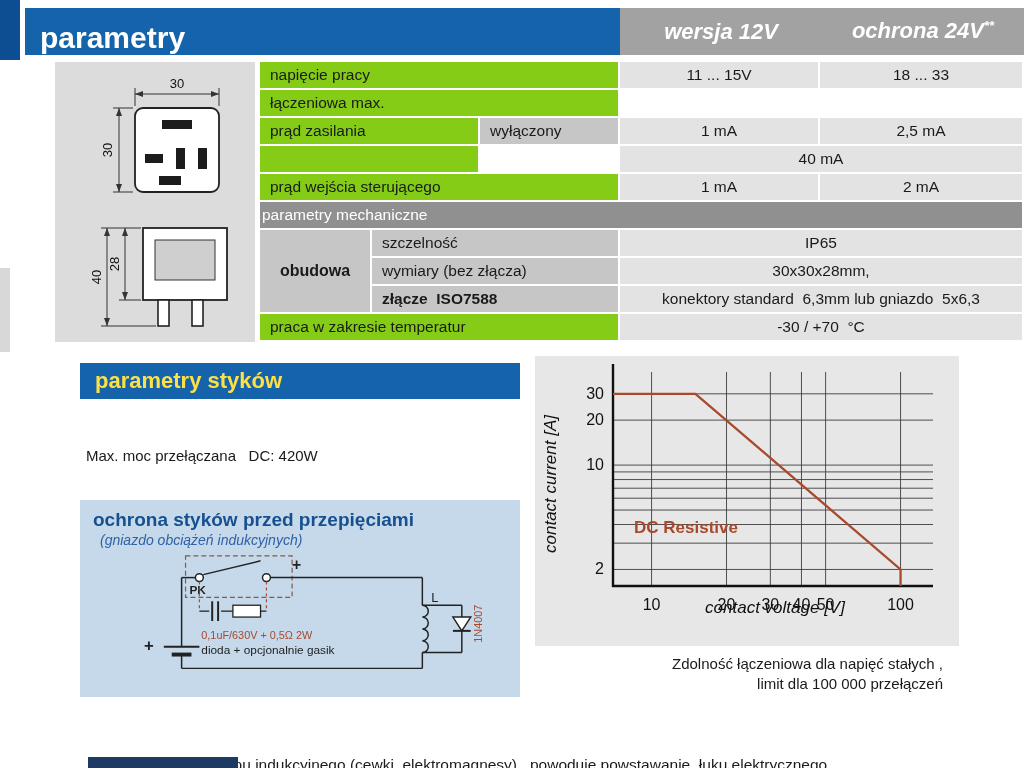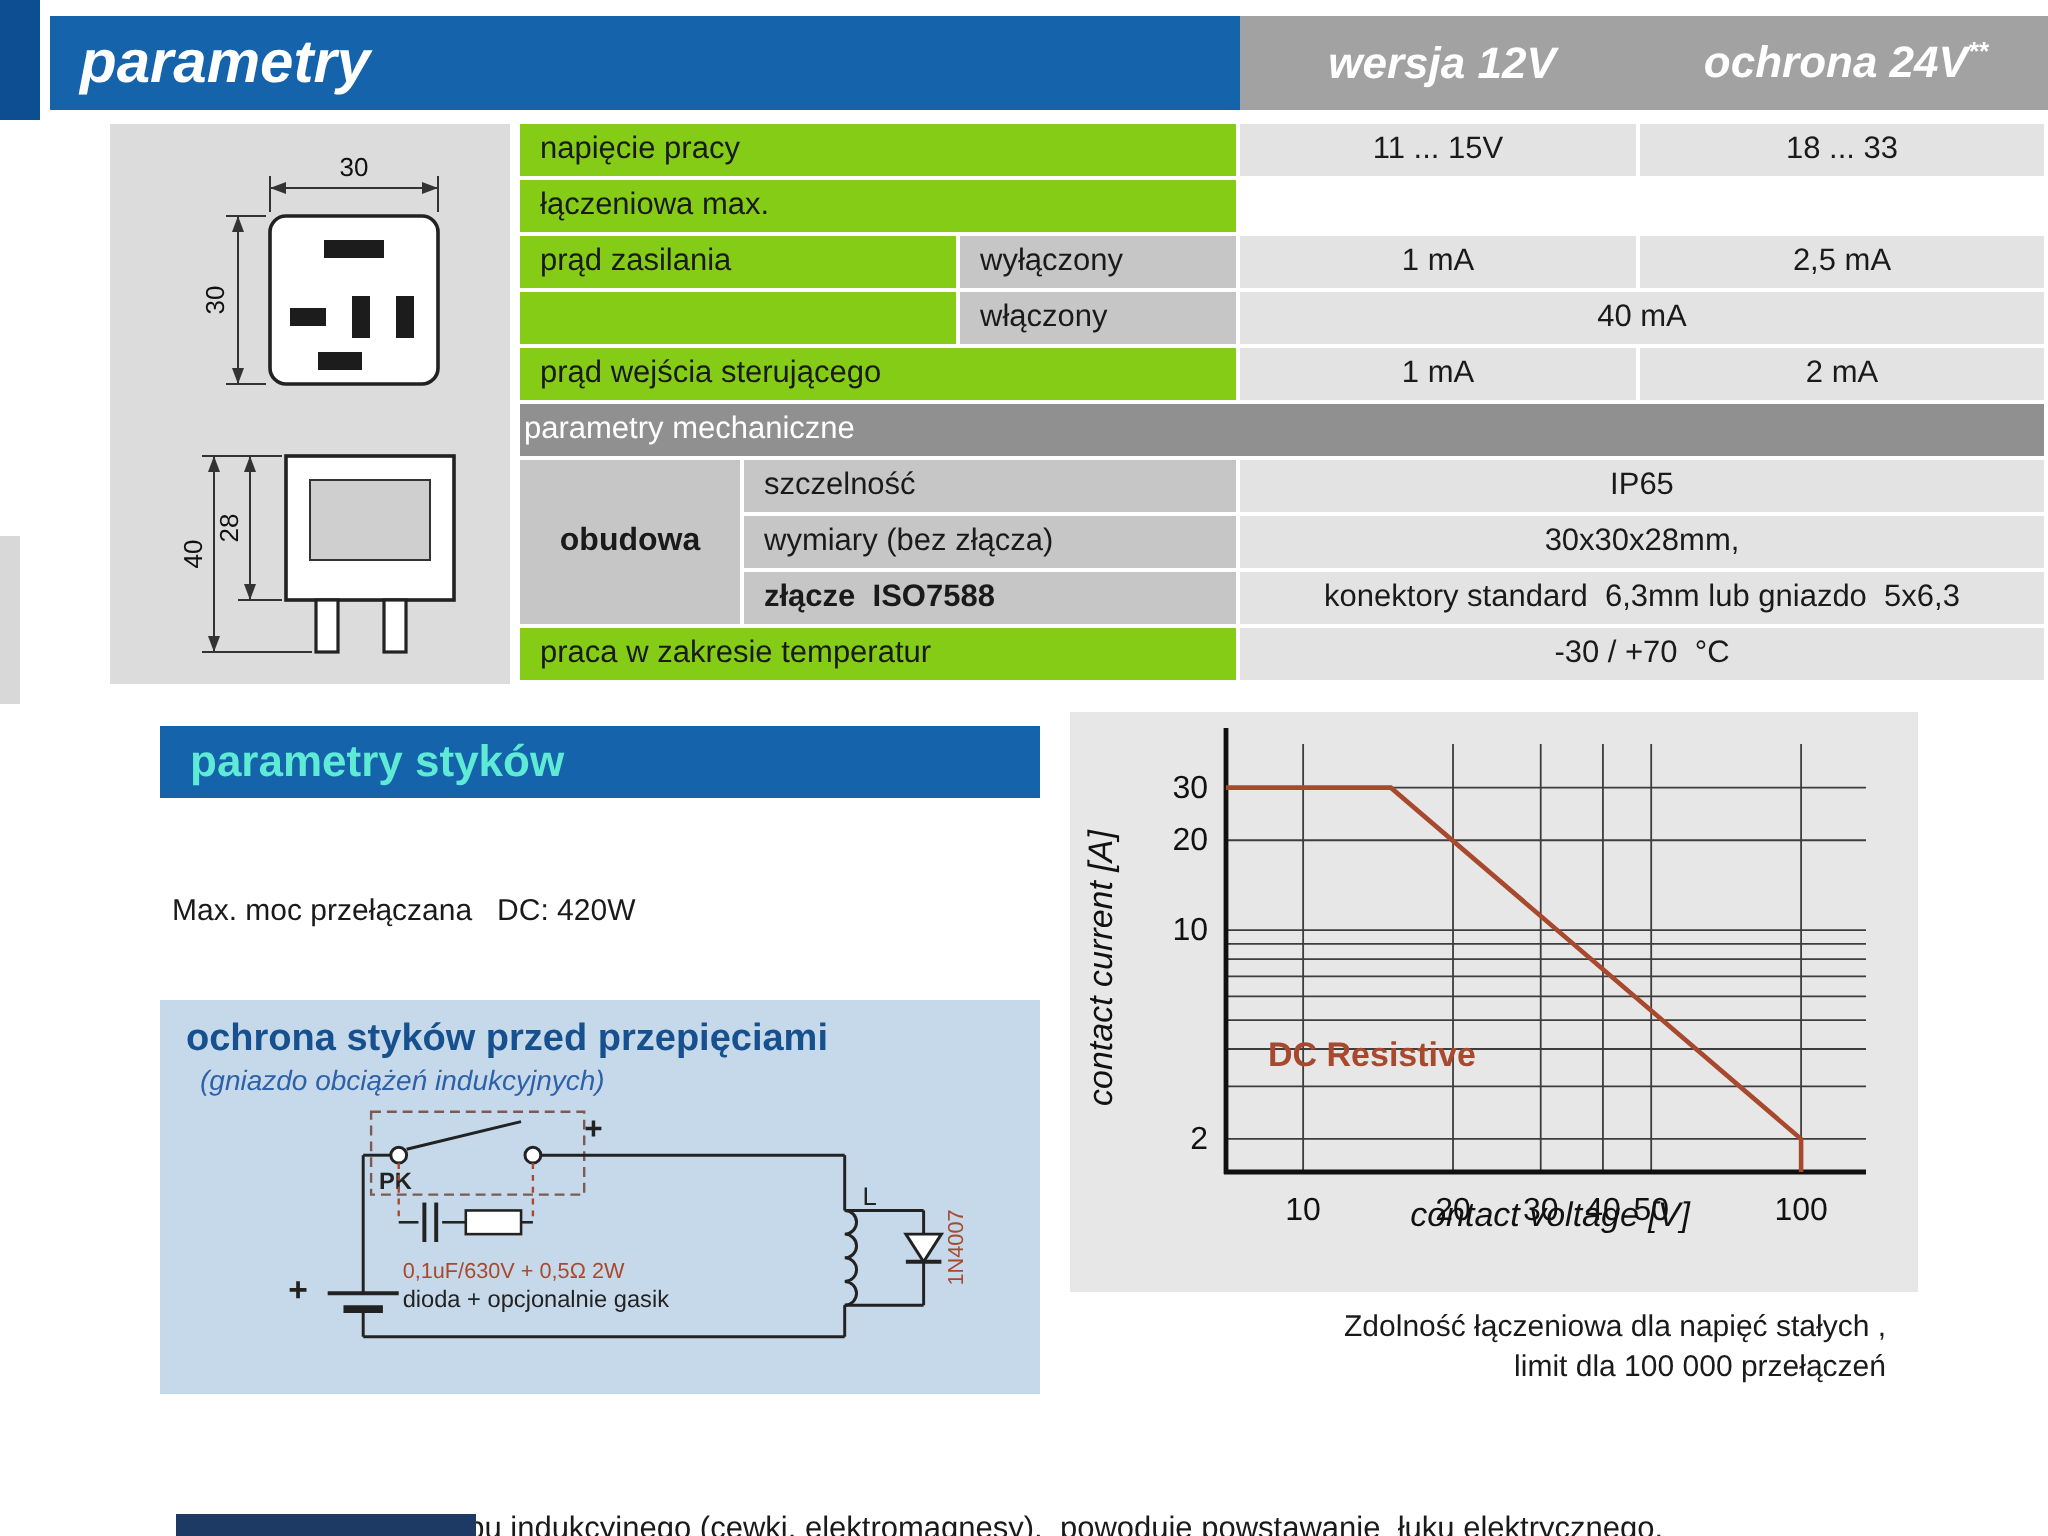--- a/index.html
+++ b/index.html
@@ -4,21 +4,21 @@
 <style>
   html,body{margin:0;padding:0;background:#fff;}
   .page{position:relative;width:1024px;height:768px;background:#fff;overflow:hidden;
         font-family:"Liberation Sans",sans-serif;color:#1a1a1a;}
   svg{display:block;font-family:"Liberation Sans",sans-serif;}
 
   
   .corner{position:absolute;left:0;top:0;width:20px;height:60px;background:#0d4d92;}
   .edgestrip{position:absolute;left:0;top:268px;width:10px;height:84px;background:#d8d8d8;}
   .mainhdr{position:absolute;left:25px;top:8px;width:623px;height:47px;background:#1563ab;
-           display:flex;align-items:center;padding-left:15px;box-sizing:border-box;font-style:italic;}
+           display:flex;align-items:flex-end;padding-left:15px;box-sizing:border-box;}
   .mainhdr .t{color:#fff;font-size:30px;font-weight:bold;}
   .verhdr{position:absolute;left:620px;top:8px;width:404px;height:47px;background:#a2a2a2;
           display:flex;align-items:center;color:#fff;font-style:italic;font-size:22px;font-weight:bold;}
   .ver{width:50%;text-align:center;}
   sup.vnote{font-size:13px;}
 
   
   .drawpanel{position:absolute;left:55px;top:62px;width:200px;height:280px;background:#dcdcdc;}
   .dimtext{font-size:13px;fill:#111;}
 
@@ -30,21 +30,21 @@
   .lab{background:#84cc16;}
   .sub{background:#c6c6c6;}
   .val{background:#e3e3e3;justify-content:center;padding:0 4px;}
   .mech{background:#909090;color:#fff;padding-left:2px;}
   .bold{font-weight:bold;}
   .obud{background:#c6c6c6;justify-content:center;font-weight:bold;font-size:16px;}
 
   
   .styk-hdr{position:absolute;left:80px;top:363px;width:440px;height:36px;background:#1563ab;
             display:flex;align-items:center;padding-left:15px;box-sizing:border-box;}
-  .styk-hdr .t{color:#5eead4;font-size:22px;font-weight:bold;}
+  .styk-hdr .t{color:#fde047;font-size:22px;font-weight:bold;}
   .specs{position:absolute;left:86px;top:408px;font-size:15px;line-height:19px;white-space:pre;}
 
   
   .prot{position:absolute;left:80px;top:500px;width:440px;height:197px;background:#c6d9ea;}
   .prot-title{padding:9px 0 0 13px;color:#16508f;font-size:19px;font-weight:bold;}
   .prot-sub{padding:1px 0 0 20px;color:#2e61a8;font-size:14px;font-style:italic;}
 
   
   .chartpanel{position:absolute;left:535px;top:356px;width:424px;height:290px;background:#e7e7e7;}
   .ylabel{position:absolute;left:6px;top:8px;width:240px;transform-origin:0 0;
@@ -122,21 +122,20 @@
     <div class="cell val" style="grid-column:5;grid-row:1">18 ... 33</div>
 
     <div class="cell lab" style="grid-column:1/span 3;grid-row:2">łączeniowa max.</div>
 
     <div class="cell lab" style="grid-column:1/span 2;grid-row:3">prąd zasilania</div>
     <div class="cell sub" style="grid-column:3;grid-row:3">wyłączony</div>
     <div class="cell val" style="grid-column:4;grid-row:3">1 mA</div>
     <div class="cell val" style="grid-column:5;grid-row:3">2,5 mA</div>
 
     <div class="cell lab" style="grid-column:1/span 2;grid-row:4"></div>
-    <div class="cell sub" style="grid-column:3;grid-row:4">włączony</div>
     <div class="cell val" style="grid-column:4/span 2;grid-row:4">40 mA</div>
 
     <div class="cell lab" style="grid-column:1/span 3;grid-row:5">prąd wejścia sterującego</div>
     <div class="cell val" style="grid-column:4;grid-row:5">1 mA</div>
     <div class="cell val" style="grid-column:5;grid-row:5">2 mA</div>
 
     <div class="cell mech" style="grid-column:1/span 5;grid-row:6">parametry mechaniczne</div>
 
     <div class="cell sub" style="grid-column:2/span 2;grid-row:7">szczelność</div>
     <div class="cell obud" style="grid-column:1;grid-row:7/span 3">obudowa</div>

